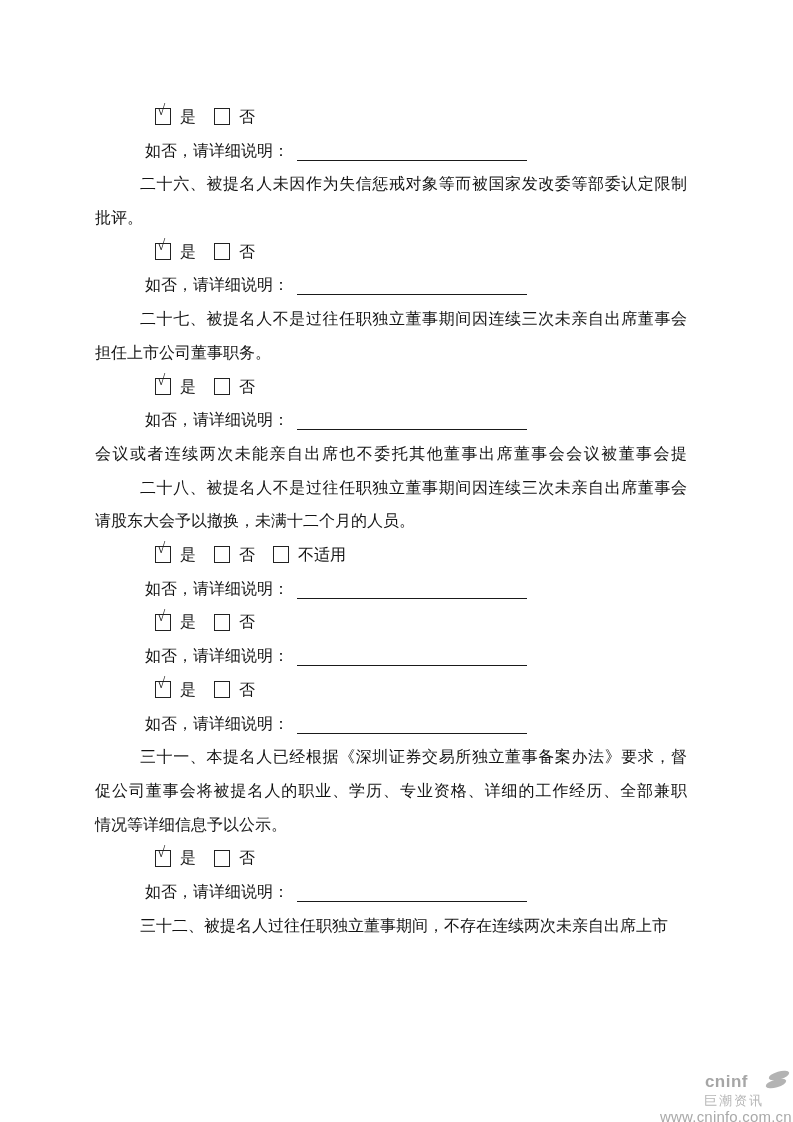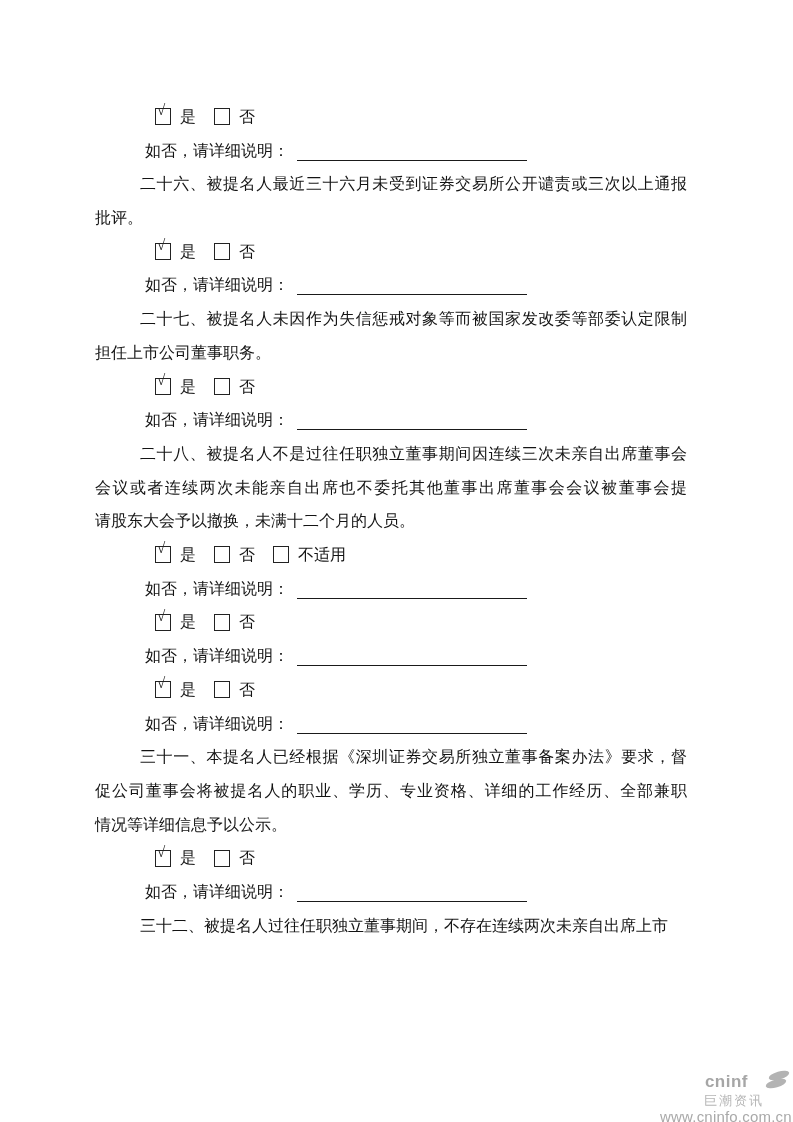--- a/index.html
+++ b/index.html
@@ -70,44 +70,44 @@
   <div class="content">
       <div class="ln cbrow">
         <span class="cb">
           <span class="tick">√</span>
         </span>
         <span class="optlabel">是</span>
         <span class="cb"></span>
         <span class="optlabel">否</span>
       </div>
       <div class="ln prm"><span>如否，请详细说明：</span><span class="blank"></span></div>
-      <div class="ln ind jl">二十六、被提名人最近三十六月未受到证券交易所公开谴责或三次以上通报</div>
+      <div class="ln ind jl">二十六、被提名人未因作为失信惩戒对象等而被国家发改委等部委认定限制</div>
       <div class="ln">批评。</div>
       <div class="ln cbrow">
         <span class="cb">
           <span class="tick">√</span>
         </span>
         <span class="optlabel">是</span>
         <span class="cb"></span>
         <span class="optlabel">否</span>
       </div>
       <div class="ln prm"><span>如否，请详细说明：</span><span class="blank"></span></div>
-      <div class="ln ind jl">二十七、被提名人未因作为失信惩戒对象等而被国家发改委等部委认定限制</div>
+      <div class="ln ind jl">二十七、被提名人不是过往任职独立董事期间因连续三次未亲自出席董事会</div>
       <div class="ln">担任上市公司董事职务。</div>
       <div class="ln cbrow">
         <span class="cb">
           <span class="tick">√</span>
         </span>
         <span class="optlabel">是</span>
         <span class="cb"></span>
         <span class="optlabel">否</span>
       </div>
       <div class="ln prm"><span>如否，请详细说明：</span><span class="blank"></span></div>
+      <div class="ln jl">会议或者连续两次未能亲自出席也不委托其他董事出席董事会会议被董事会提</div>
       <div class="ln ind jl">二十八、被提名人不是过往任职独立董事期间因连续三次未亲自出席董事会</div>
-      <div class="ln jl">会议或者连续两次未能亲自出席也不委托其他董事出席董事会会议被董事会提</div>
       <div class="ln">请股东大会予以撤换，未满十二个月的人员。</div>
       <div class="ln cbrow">
         <span class="cb">
           <span class="tick">√</span>
         </span>
         <span class="optlabel">是</span>
         <span class="cb"></span>
         <span class="optlabel">否</span>
         <span class="cb"></span>
         <span class="optlabel">不适用</span>

